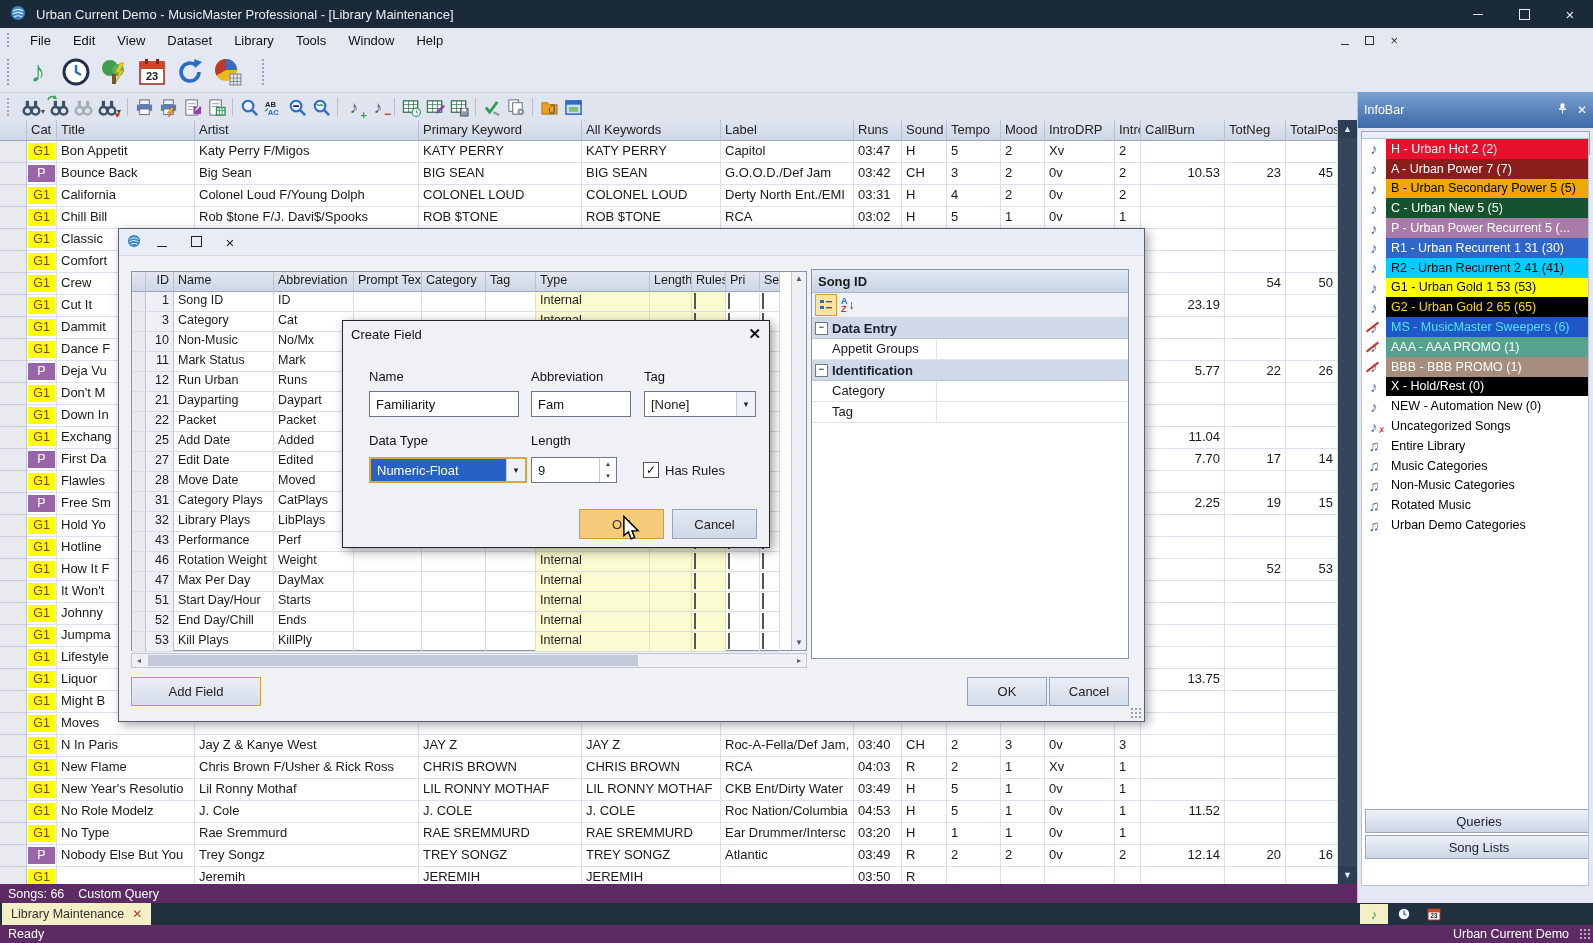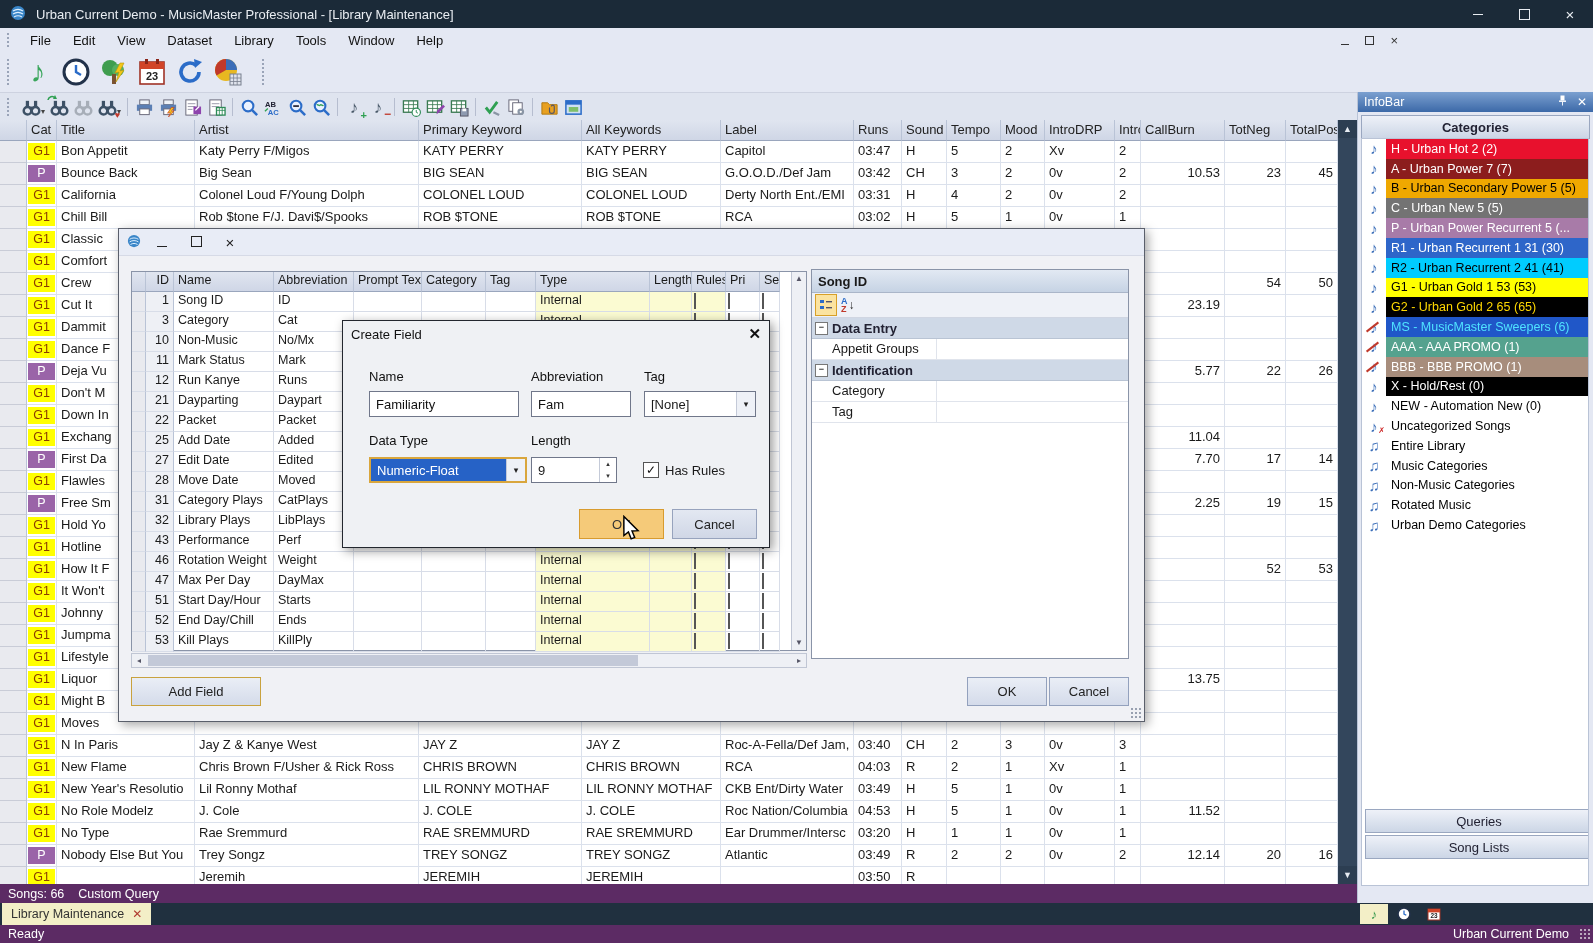--- a/index.html
+++ b/index.html
@@ -51,21 +51,21 @@
   .tabbar{left:0;top:903px;width:1593px;height:22px;background:#20303f;display:flex;align-items:center;}
   .tab{margin-left:2px;height:22px;background:#f3efc7;color:#333;display:flex;align-items:center;padding:0 9px;font-size:12.5px;gap:8px;}
   .tabx{color:#b03a2e;font-size:12px;}
   .tray{position:absolute;left:1360px;top:0;height:22px;display:flex;align-items:center;gap:2px;}
   .traytile{width:28px;height:20px;display:flex;align-items:center;justify-content:center;}
   .traytile.sel{background:#f3efc7;}
   .statusbar{left:0;top:925px;width:1593px;height:18px;background:#5c2b64;color:#fff;display:flex;align-items:center;font-size:12.5px;}
   .sb-grip{position:absolute;right:2px;top:3px;width:12px;height:12px;background-image:radial-gradient(circle,#b9a9bd 1px,transparent 1.2px);background-size:4px 4px;}
   
   .infobar{left:1357px;top:92px;width:236px;height:811px;background:#e4e8f3;border-left:1px solid #b9c3d6;box-sizing:border-box;}
-  .ib-head{height:20px;background:linear-gradient(#7ba0d0,#3c69a8);color:#fff;display:flex;align-items:center;padding:0 6px;font-size:12.5px;}
+  .ib-head{height:20px;background:linear-gradient(#7ba0d0,#3c69a8);color:#fff;display:flex;align-items:center;padding:8px 6px;font-size:12.5px;}
   .ib-head .ttl{flex:1;}
   .catbtn,.ib-btn{margin:3px 3px 0 3px;height:22px;background:linear-gradient(#eef1f8,#ccd6e6);border:1px solid #9aa7c0;display:flex;align-items:center;justify-content:center;font-weight:bold;color:#223;}
   .ib-list{position:absolute;left:3px;top:46px;width:228px;bottom:17px;background:#fff;border:1px solid #b9c3d6;box-sizing:border-box;overflow:hidden;}
   .ib-row{display:flex;height:19.8px;align-items:stretch;}
   .ib-ic{width:24px;display:flex;align-items:center;justify-content:center;position:relative;flex:0 0 auto;}
   .nnote{color:#3a6db8;font-size:15px;line-height:1;}
   .slash::after{content:"";position:absolute;left:3px;top:9px;width:15px;height:2px;background:#c0392b;transform:rotate(-38deg);}
   .notex::after{content:"✗";position:absolute;right:1px;bottom:1px;font-size:8px;color:#cc2222;}
   .ib-lab{flex:1;display:flex;align-items:center;padding:0 5px;font-size:12.5px;white-space:nowrap;overflow:hidden;}
   .ib-bot{position:absolute;left:3px;width:228px;}
@@ -1154,21 +1154,21 @@
           <div class="ib-row">
             <span class="ib-ic">
               <span class="nnote">♪</span>
             </span>
             <span class="ib-lab" style="background: rgb(239, 168, 0); color: rgb(0, 0, 0);">B - Urban Secondary Power 5  (5)</span>
           </div>
           <div class="ib-row">
             <span class="ib-ic">
               <span class="nnote">♪</span>
             </span>
-            <span class="ib-lab" style="background: #737373; color: rgb(255, 255, 255);">C - Urban New 5  (5)</span>
+            <span class="ib-lab" style="background: #14532d; color: rgb(255, 255, 255);">C - Urban New 5  (5)</span>
           </div>
           <div class="ib-row">
             <span class="ib-ic">
               <span class="nnote">♪</span>
             </span>
             <span class="ib-lab" style="background: rgb(168, 123, 168); color: rgb(255, 255, 255);">P - Urban Power Recurrent 5  (...</span>
           </div>
           <div class="ib-row">
             <span class="ib-ic">
               <span class="nnote">♪</span>
@@ -1347,21 +1347,21 @@
             <span class="fc" style="flex-basis: 50px;"></span>
             <span class="fc yel" style="flex-basis: 114px;"></span>
             <span class="fc yel" style="flex-basis: 42px;"></span>
             <span class="fc yel" style="flex-basis: 34px; padding: 2px;"><span class="cbx"></span></span>
             <span class="fc" style="flex-basis: 34px; padding: 2px;"><span class="cbx"></span></span>
             <span class="fc" style="flex-basis: 20px; padding: 2px;"><span class="cbx"></span></span>
           </div>
           <div class="frow">
             <span class="fc selc" style="flex-basis: 14px;"></span>
             <span class="fc idc" style="flex-basis: 28px;">12</span>
-            <span class="fc" style="flex-basis: 100px;">Run Kanye</span>
+            <span class="fc" style="flex-basis: 100px;">Run Urban</span>
             <span class="fc" style="flex-basis: 80px;">Runs</span>
             <span class="fc" style="flex-basis: 68px;"></span>
             <span class="fc" style="flex-basis: 64px;"></span>
             <span class="fc" style="flex-basis: 50px;"></span>
             <span class="fc yel" style="flex-basis: 114px;"></span>
             <span class="fc yel" style="flex-basis: 42px;"></span>
             <span class="fc yel" style="flex-basis: 34px; padding: 2px;"><span class="cbx"></span></span>
             <span class="fc" style="flex-basis: 34px; padding: 2px;"><span class="cbx"></span></span>
             <span class="fc" style="flex-basis: 20px; padding: 2px;"><span class="cbx"></span></span>
           </div>

